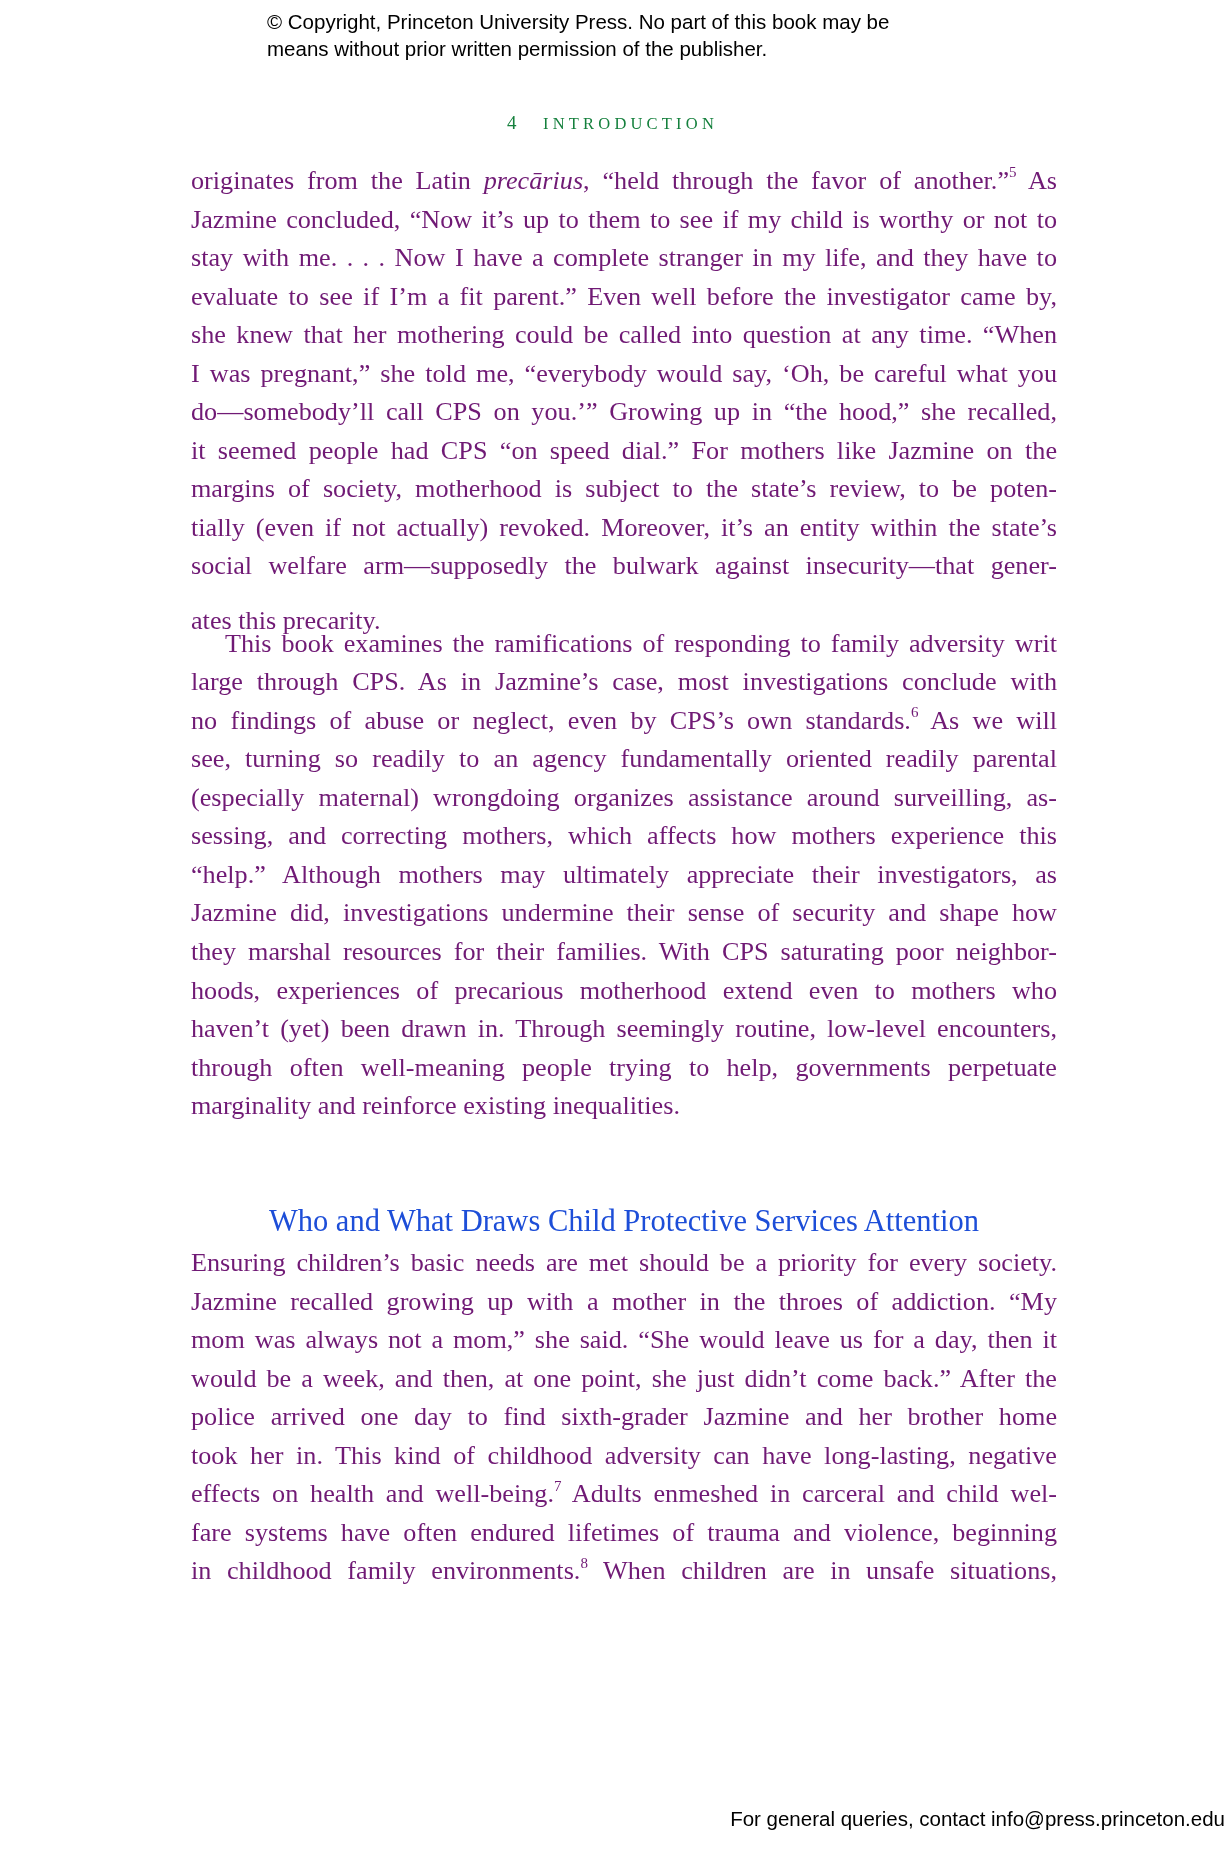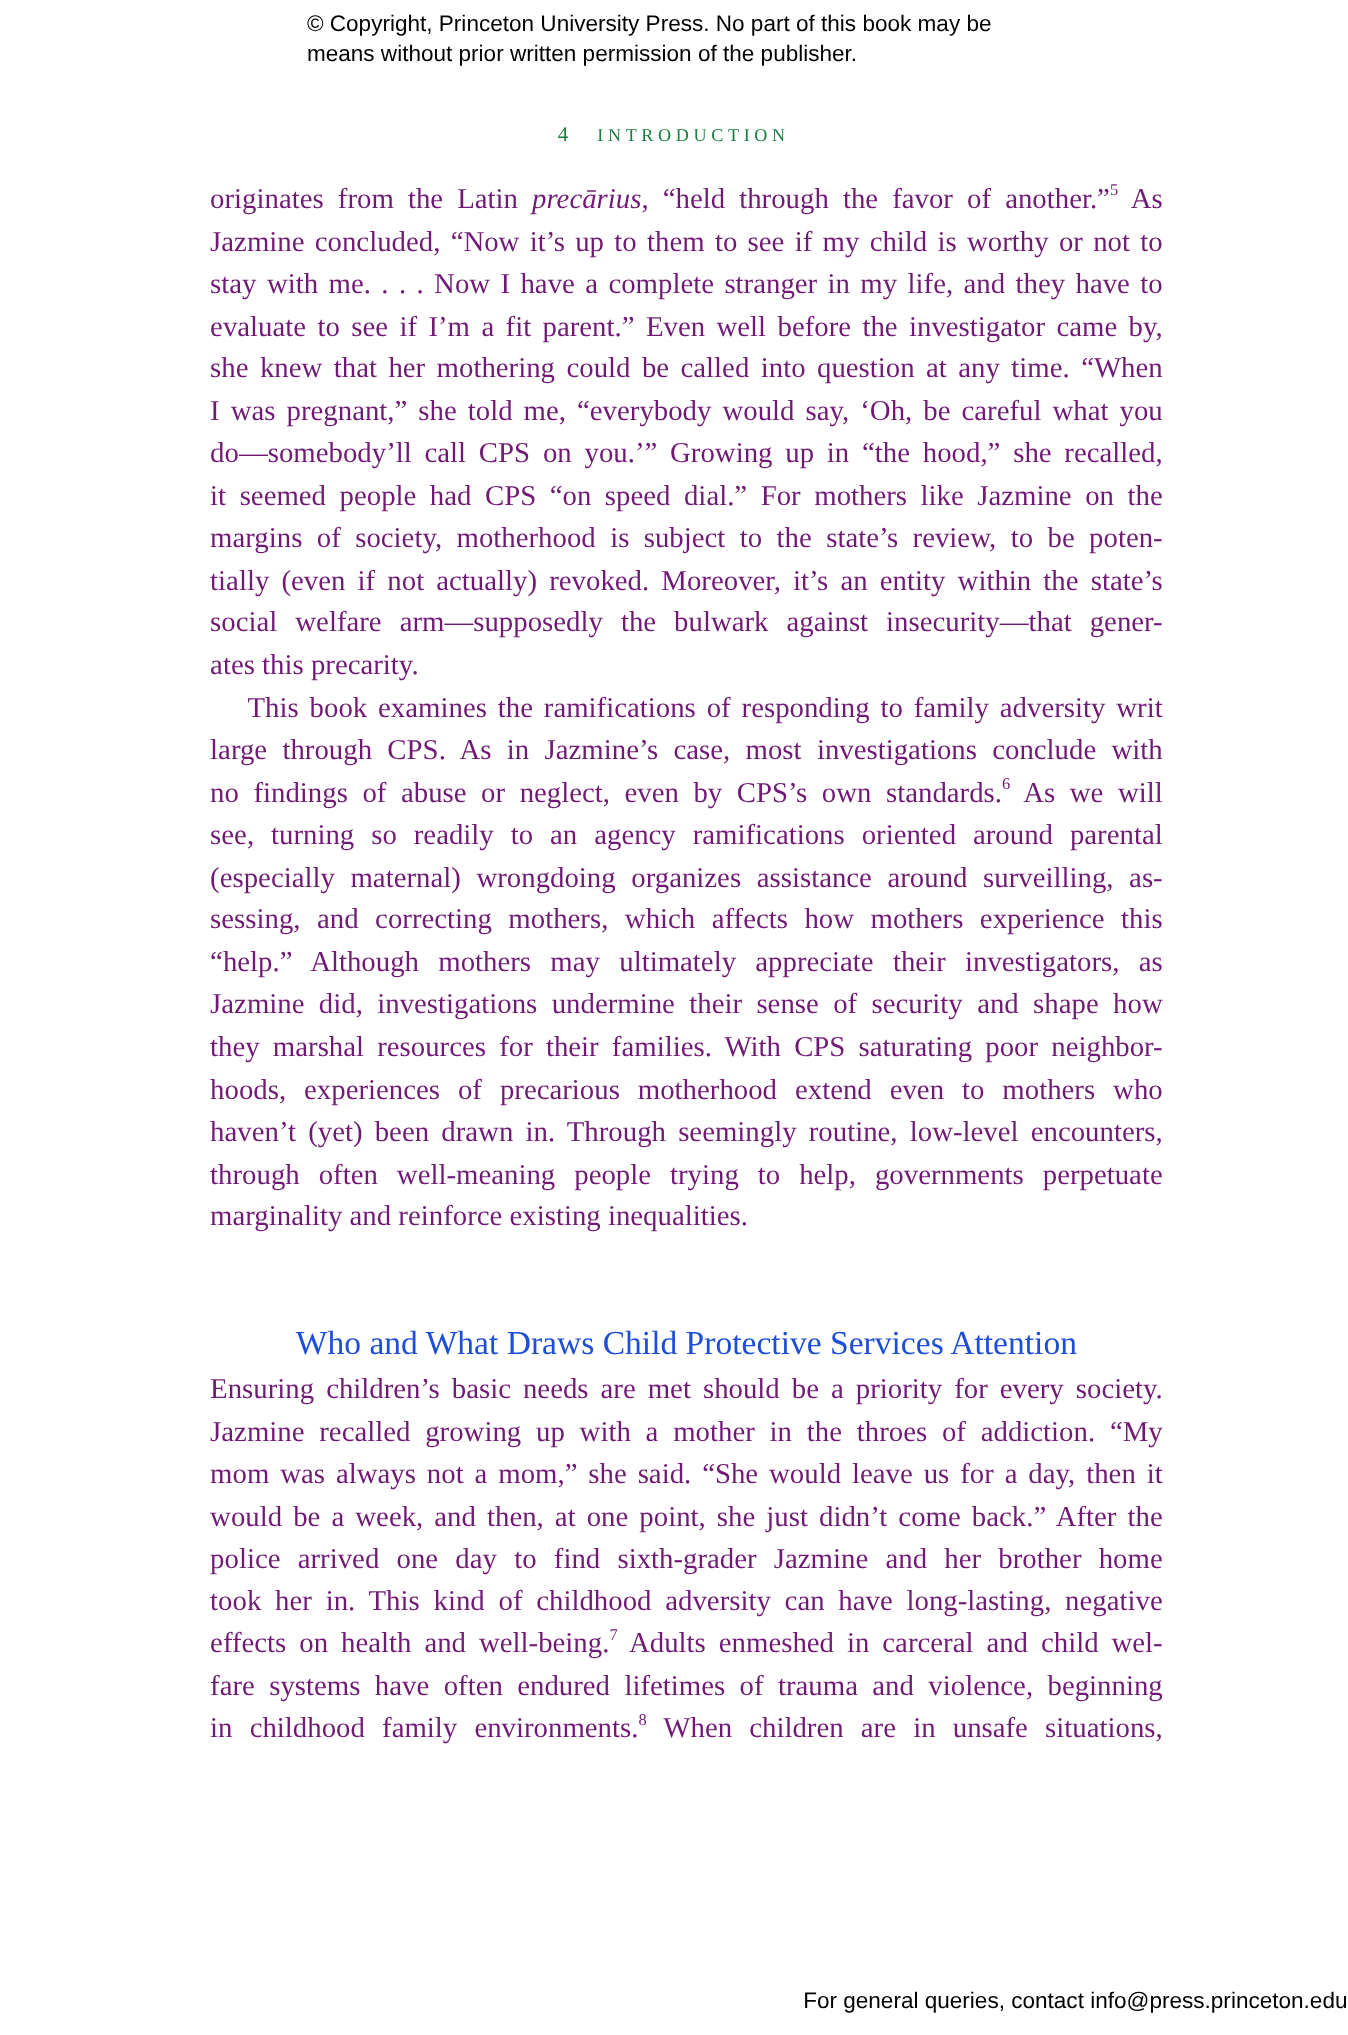--- a/index.html
+++ b/index.html
@@ -1,18 +1,18 @@
 <!DOCTYPE html>
 <html><head>
 <meta charset="utf-8">
 <style>
   html, body { margin: 0; padding: 0; background: #ffffff; }
   body { width: 1225px; height: 1850px; position: relative; overflow: hidden; }
   .copyright {
-    position: absolute; left: 279px; top: 9px; width: 720px;
+    position: absolute; left: 267px; top: 9px; width: 720px;
     font-family: "Liberation Sans", sans-serif; font-size: 20.5px; line-height: 26.5px;
     color: #000;
   }
   .copyright div { white-space: nowrap; }
   .running-head {
     position: absolute; top: 112px; left: 0; width: 1225px; text-align: center;
     font-family: "Liberation Serif", serif; color: #15803d; font-size: 18px;
   }
   .running-head .pg { display: inline-block; margin-right: 22px; font-size: 19px; }
   .running-head .title { letter-spacing: 4.2px; font-size: 16.5px; }
@@ -55,28 +55,28 @@
     <div class="line" style="white-space: normal;"><span>Jazmine concluded, “Now it’s up to them to see if my child is worthy or not to</span></div>
     <div class="line" style="white-space: normal;"><span>stay with me. . . . Now I have a complete stranger in my life, and they have to</span></div>
     <div class="line" style="white-space: normal;"><span>evaluate to see if I’m a fit parent.” Even well before the investigator came by,</span></div>
     <div class="line" style="white-space: normal;"><span>she knew that her mothering could be called into question at any time. “When</span></div>
     <div class="line" style="white-space: normal;"><span>I was pregnant,” she told me, “everybody would say, ‘Oh, be careful what you</span></div>
     <div class="line" style="white-space: normal;"><span>do—somebody’ll call CPS on you.’” Growing up in “the hood,” she recalled,</span></div>
     <div class="line" style="white-space: normal;"><span>it seemed people had CPS “on speed dial.” For mothers like Jazmine on the</span></div>
     <div class="line" style="white-space: normal;"><span>margins of society, motherhood is subject to the state’s review, to be poten-</span></div>
     <div class="line" style="white-space: normal;"><span>tially (even if not actually) revoked. Moreover, it’s an entity within the state’s</span></div>
     <div class="line" style="white-space: normal;"><span>social welfare arm—supposedly the bulwark against insecurity—that gener-</span></div>
-    <div class="line last" style="white-space: normal;"><span>ates this precarity.</span></div>
+    <div class="line last" style="white-space: normal; margin-top: 16px;"><span>ates this precarity.</span></div>
   </div>
 
 <div class="body-text" id="sec2" style="top:624.6px;">
     <div class="line indent" style="white-space: normal;"><span>This book examines the ramifications of responding to family adversity writ</span></div>
     <div class="line" style="white-space: normal;"><span>large through CPS. As in Jazmine’s case, most investigations conclude with</span></div>
     <div class="line" style="white-space: normal;"><span>no findings of abuse or neglect, even by CPS’s own standards.</span><sup>6</sup><span> As we will</span></div>
-    <div class="line" style="white-space: normal;"><span>see, turning so readily to an agency ramifications oriented around parental</span></div>
+    <div class="line" style="white-space: normal;"><span>see, turning so readily to an agency fundamentally oriented readily parental</span></div>
     <div class="line" style="white-space: normal;"><span>(especially maternal) wrongdoing organizes assistance around surveilling, as-</span></div>
     <div class="line" style="white-space: normal;"><span>sessing, and correcting mothers, which affects how mothers experience this</span></div>
     <div class="line" style="white-space: normal;"><span>“help.” Although mothers may ultimately appreciate their investigators, as</span></div>
     <div class="line" style="white-space: normal;"><span>Jazmine did, investigations undermine their sense of security and shape how</span></div>
     <div class="line" style="white-space: normal;"><span>they marshal resources for their families. With CPS saturating poor neighbor-</span></div>
     <div class="line" style="white-space: normal;"><span>hoods, experiences of precarious motherhood extend even to mothers who</span></div>
     <div class="line" style="white-space: normal;"><span>haven’t (yet) been drawn in. Through seemingly routine, low-level encounters,</span></div>
     <div class="line" style="white-space: normal;"><span>through often well-meaning people trying to help, governments perpetuate</span></div>
     <div class="line last" style="white-space: normal;"><span>marginality and reinforce existing inequalities.</span></div>
   </div>

